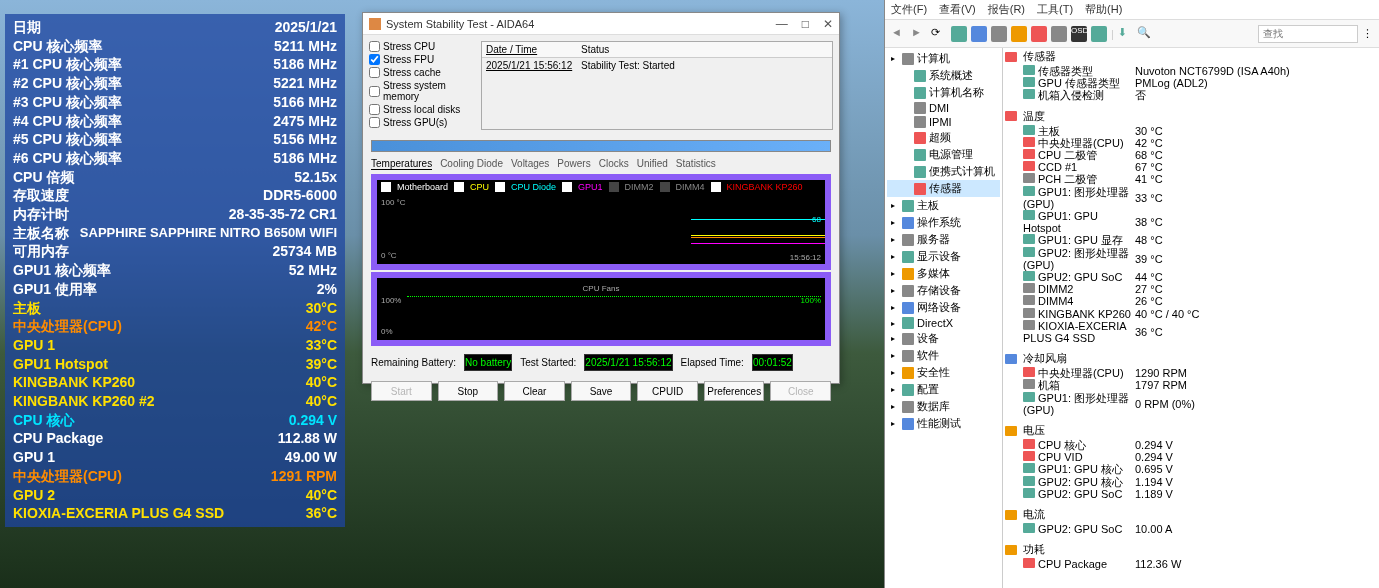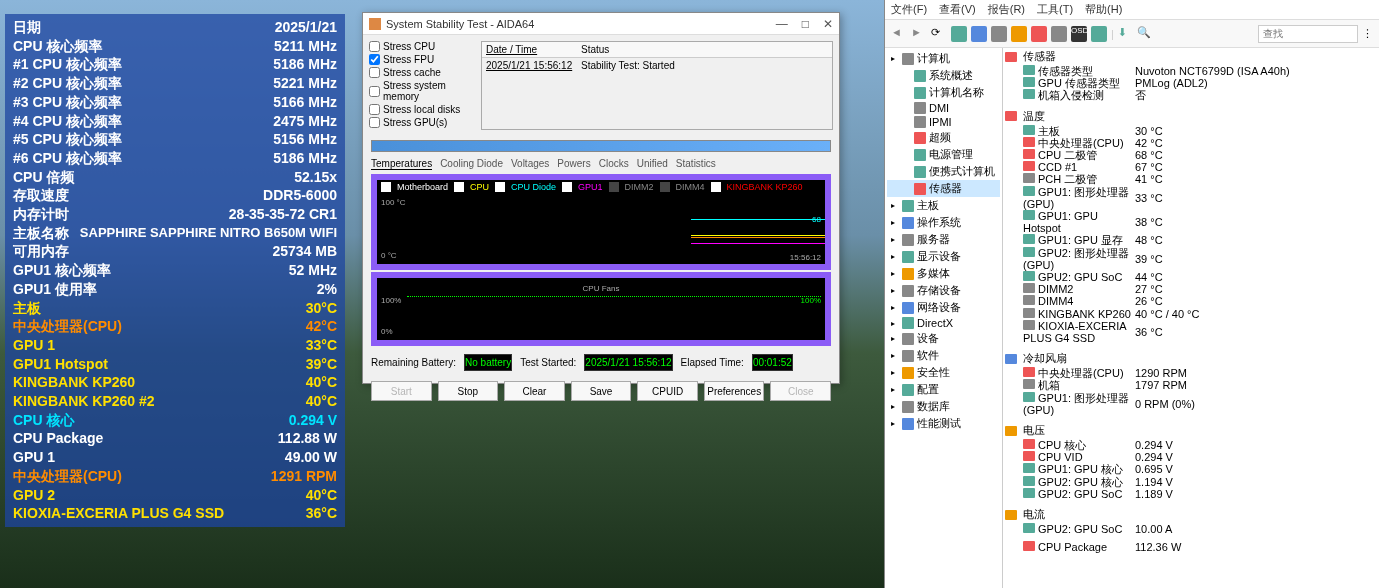--- a/index.html
+++ b/index.html
@@ -565,20 +565,24 @@
           <div style="height: 6px;"></div>
           <div class="cat">
             <span class="ri sq" style="background: rgb(238, 153, 0);"></span>
             <span>电流</span>
           </div>
           <div class="row">
             <div class="lc1 indent"><span class="ri sq" style="background: rgb(85, 170, 153);"></span><span>GPU2: GPU SoC</span></div>
             <div>10.00 A</div>
           </div>
           <div style="height: 6px;"></div>
+          <div class="cat">
+            <span class="ri sq" style="background: rgb(238, 153, 0);"></span>
+            <span>功耗</span>
+          </div>
           <div class="row">
             <div class="lc1 indent"><span class="ri sq" style="background: rgb(238, 85, 85);"></span><span>CPU Package</span></div>
             <div>112.36 W</div>
           </div>
         </div>
     </div>
   </div>
 </div>
 
 </body></html>

